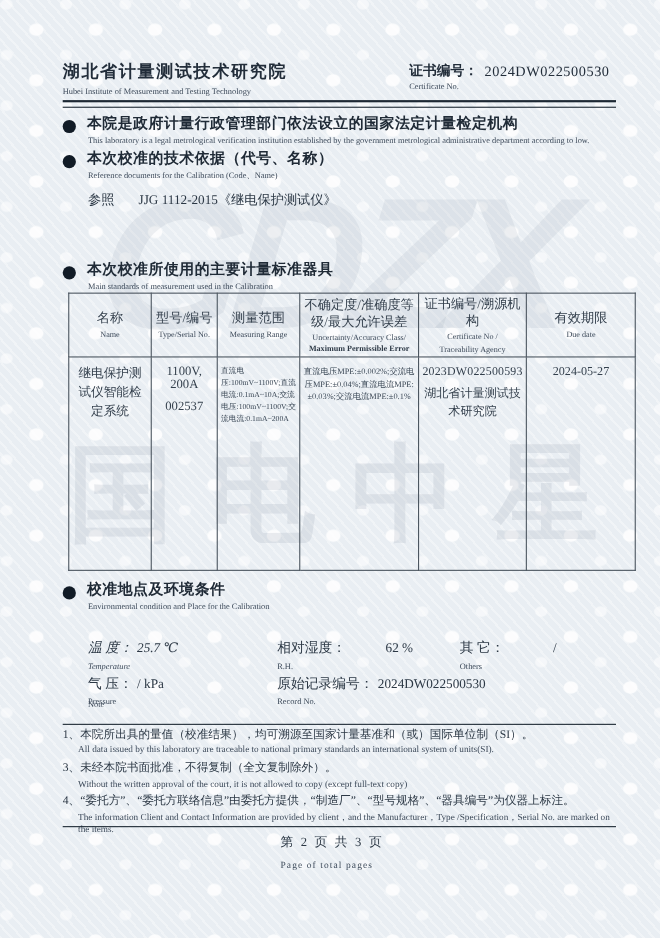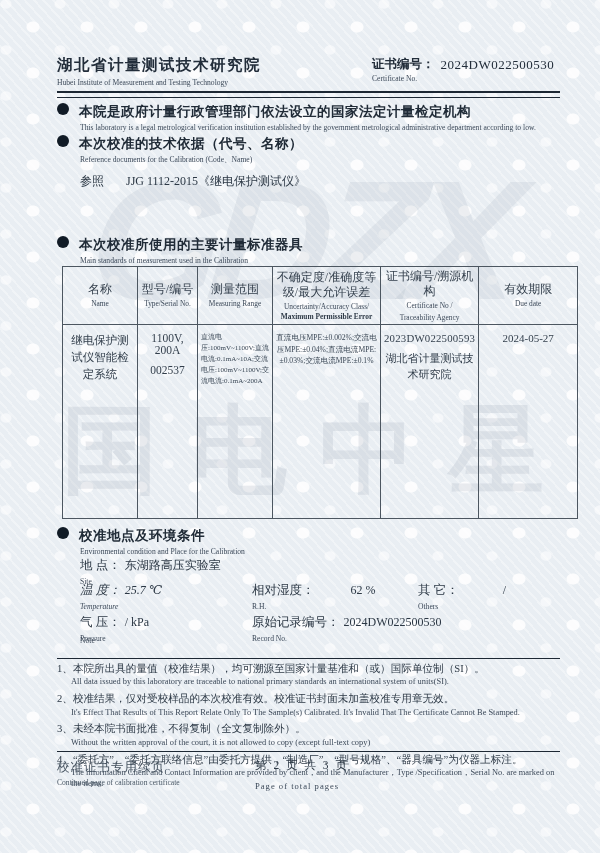--- a/index.html
+++ b/index.html
@@ -40,21 +40,21 @@
   .hdr-left{position:absolute;left:57px;top:55px;}
   .inst-cn{font-family:"Liberation Sans","DejaVu Sans",sans-serif;font-weight:bold;font-size:15.5px;letter-spacing:1.5px;color:#222d3a;}
   .inst-en{font-size:7.6px;color:#3c4document9;color:#3c4959;margin-top:2px;}
   .hdr-right{position:absolute;left:372px;top:56px;display:flex;align-items:flex-start;}
   .cert-label-cn{font-family:"Liberation Sans","DejaVu Sans",sans-serif;font-weight:bold;font-size:12.5px;color:#222d3a;}
   .cert-label-en{font-size:7.6px;color:#3c4959;margin-top:1px;}
   .cert-no{font-size:13px;color:#222d3a;margin-left:6px;margin-top:1px;letter-spacing:0.5px;}
   .dbl-rule{position:absolute;left:57px;top:91px;width:503px;height:4px;border-top:2.5px solid #1d2834;border-bottom:1.2px solid #1d2834;}
   
   .section{position:absolute;left:57px;width:505px;}
-  .sec-title-row{display:flex;align-items:flex-start;}
+  .sec-title-row{display:flex;align-items:flex-end;}
   .bullet{width:12px;height:12px;border-radius:50%;background:#111b26;margin-right:10px;flex:0 0 auto;font-size:0;overflow:hidden;color:transparent;}
   .sec-title{font-family:"Liberation Sans","DejaVu Sans",sans-serif;font-weight:bold;font-size:13.5px;color:#202b37;letter-spacing:0.5px;}
   .sec-en{font-size:7.6px;color:#3c4959;margin:2px 0 0 23px;}
   .ref-line{margin:8px 0 0 23px;font-size:12px;color:#2c3845;}
   .ref-prefix{margin-right:22px;}
   
   .std-table{position:absolute;left:62px;top:266px;border-collapse:collapse;table-layout:fixed;background:transparent;}
   .std-table td,.std-table th{border:1.3px solid #4c5660;padding:2px 3px;text-align:center;vertical-align:middle;font-weight:normal;}
   .th-cn{font-size:12px;color:#333f4c;line-height:1.25;}
   .th-en{font-size:7.4px;color:#3c4959;line-height:1.3;margin-top:2px;}
@@ -208,25 +208,20 @@
       </table>
 
     <div class="section" style="top:527px;">
       <div class="sec-title-row">
         <span class="bullet">●</span>
         <span class="sec-title">校准地点及环境条件</span>
       </div>
       <div class="sec-en">Environmental condition and Place for the Calibration</div>
     </div>
 
-    <div class="env-field" style="left:80px;top:555px;">
-      <span class="env-label">地  点：</span>
-      <span class="env-value">东湖路高压实验室</span>
-      <div class="env-sub">Site</div>
-    </div>
 
     <div class="env-field" style="left:80px;top:580px;font-style:italic;">
       <span class="env-label">温 度：</span>
       <span class="env-value">25.7 ℃</span>
       <div class="env-sub">Temperature</div>
     </div>
     <div class="env-field" style="left:252px;top:580px;">
       <span class="env-label">相对湿度：</span>
       <span class="env-value" style="margin-left:32px;">62 %</span>
       <div class="env-sub">R.H.</div>
@@ -252,38 +247,30 @@
       <div class="sec-en">Note</div>
     </div>
     <div class="rule" style="top:658px;"></div>
 
     <div class="notes">
       <div>
         <div class="note-cn">1、本院所出具的量值（校准结果），均可溯源至国家计量基准和（或）国际单位制（SI）。</div>
         <div class="note-en">All data issued by this laboratory are traceable to national primary standards an international system of units(SI).</div>
       </div>
       <div>
-        <div class="note-cn">2、校准结果，仅对受校样品的本次校准有效。校准证书封面未加盖校准专用章无效。</div>
-        <div class="note-en">It's Effect That Results of This Report Relate Only To The Sample(s) Calibrated. It's Invalid That The Certificate Cannot Be Stamped.</div>
-      </div>
-      <div>
         <div class="note-cn">3、未经本院书面批准，不得复制（全文复制除外）。</div>
         <div class="note-en">Without the written approval of the court, it is not allowed to copy (except full-text copy)</div>
       </div>
       <div>
         <div class="note-cn">4、“委托方”、“委托方联络信息”由委托方提供，“制造厂”、“型号规格”、“器具编号”为仪器上标注。</div>
         <div class="note-en">The information Client and Contact Information are provided by client，and the Manufacturer，Type /Specification，Serial No. are marked on the items.</div>
       </div>
     </div>
 
     <div class="rule" style="top:751px;"></div>
 
-    <div class="ftr-left">
-      <div class="ftr-left-cn">校准证书专用续页</div>
-      <div class="ftr-left-en">Continued page of calibration certificate</div>
-    </div>
     <div class="ftr-page">
       <div class="ftr-page-cn">第 2 页 共 3 页</div>
       <div class="ftr-page-en">Page  of   total  pages</div>
     </div>
 
   </div>
 </div>
 
 </body></html>

